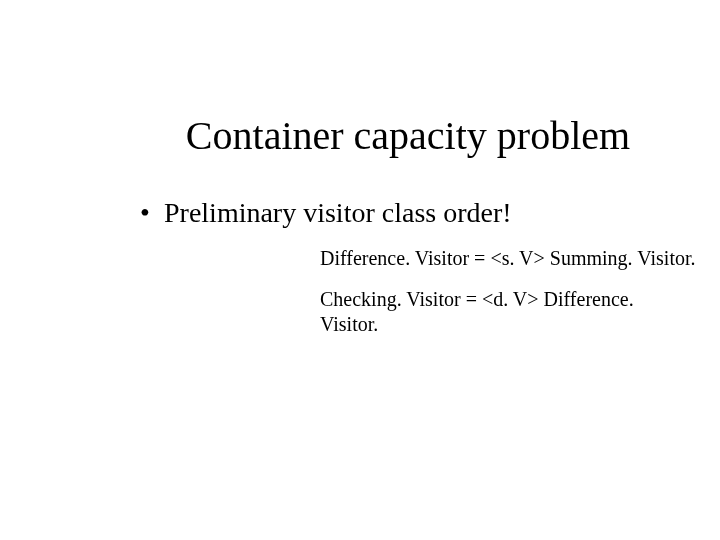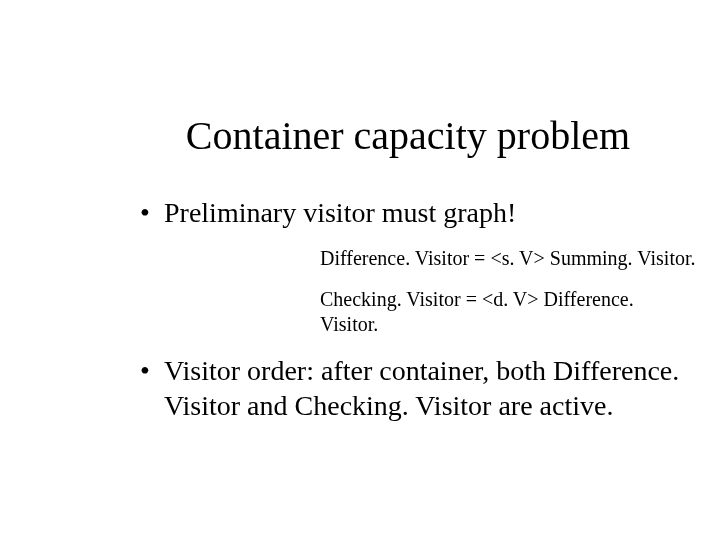--- a/index.html
+++ b/index.html
@@ -14,25 +14,24 @@
   .footer .center { position: absolute; left: 0; right: 0; text-align: center; }
   .footer .right { margin-left: auto; }
 </style>
 </head>
 <body>
 
 <div class="slide">
   <h1 class="title">Container capacity problem</h1>
 
   <ul class="bullets">
-    <li>Preliminary visitor must graph!</li>
+    <li>Preliminary visitor class order!</li>
   </ul>
 
   <div class="code-block">
     <div>Difference. Visitor = &lt;s. V&gt; Summing. Visitor.</div>
     <div>Checking. Visitor = &lt;d. V&gt; Difference. Visitor.</div>
   </div>
 
   <ul class="bullets">
-    <li>Visitor order: after container, both Difference. Visitor and Checking. Visitor are active.</li>
   </ul>
 
 </div>
 
 </body></html>

